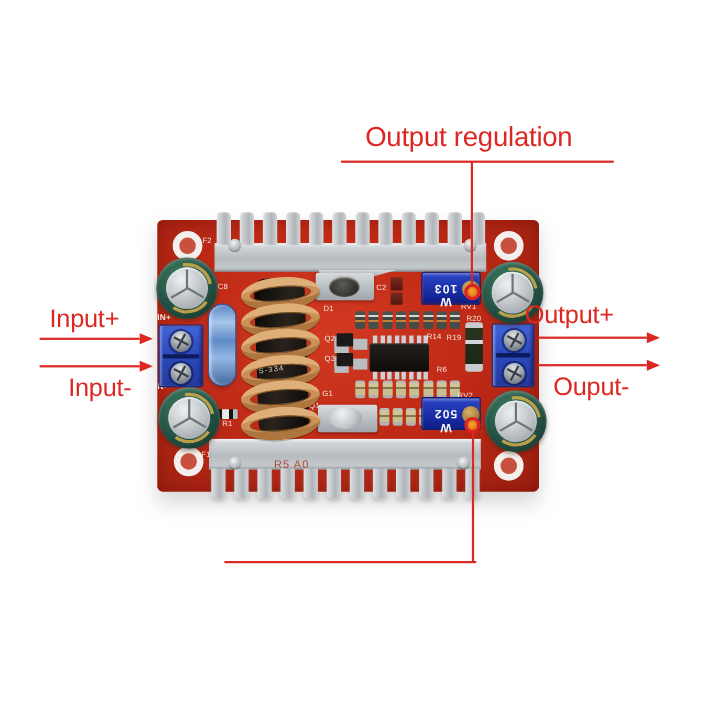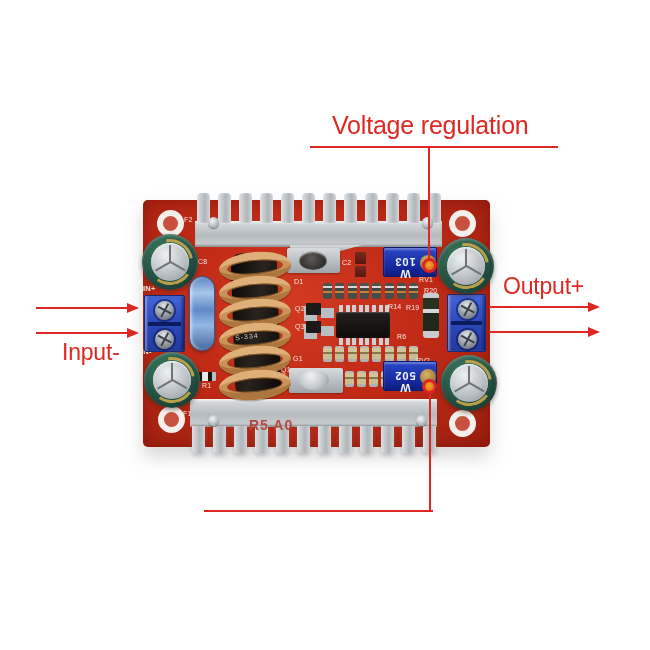--- a/index.html
+++ b/index.html
@@ -16,21 +16,21 @@
   .hs{background:linear-gradient(180deg,#d9dde0 0%,#b6bbbf 55%,#ccd0d3 100%);z-index:4;}
   .hs-top-base{left:195px;top:221px;width:247px;height:26px;
        box-shadow:inset 0 -2px 2px rgba(90,95,100,.5), inset 0 2px 2px rgba(255,255,255,.6);}
   .hs-top-slab{left:290px;top:245px;width:72px;height:9px;clip-path:polygon(0 0,100% 0,55% 100%,0 30%);}
   .hs-bot-base{left:190px;top:399px;width:247px;height:28px;
        box-shadow:inset 0 2px 2px rgba(255,255,255,.6), inset 0 -2px 2px rgba(90,95,100,.5);}
   .fin{z-index:4;background:linear-gradient(90deg,#dde1e4 0%,#b0b5b9 60%,#cfd3d6 100%);
        box-shadow:inset 0 0 2px rgba(255,255,255,.5);}
   .fin.up{border-radius:4px 4px 0 0;border-bottom:none;}
   .fin.down{border-radius:0 0 4px 4px;box-shadow:0 3px 4px rgba(120,120,120,.35);}
-  .hs-print{font-size:14px;color:#b04a3e;z-index:5;letter-spacing:1px;font-weight:bold;}
+  .hs-print{font-size:10px;color:#b04a3e;z-index:5;letter-spacing:1px;}
 
   
   .hole{width:27px;height:27px;border-radius:50%;border:6.5px solid #f3efec;background:#c8503e;z-index:2;}
 
   
   .cap{width:56px;height:56px;border-radius:50%;z-index:5;
        background:radial-gradient(circle at 40% 33%, #3e7c5f 0%, #235043 55%, #142f25 100%);
        box-shadow:0 2px 4px rgba(60,30,20,.45), inset 0 2px 3px rgba(255,255,255,.25);}
   .cap-top{left:9px;top:9px;width:38px;height:38px;border-radius:50%;
        background:radial-gradient(circle at 38% 30%, #eef1f3 0%, #bcc1c5 55%, #8f969c 100%);
@@ -111,21 +111,21 @@
   .ann-line{background:#dd2722;z-index:9;}
   .ann-head{width:0;height:0;border-top:5px solid transparent;border-bottom:5px solid transparent;
       border-left:12px solid #dd2722;z-index:9;}
   .ann-dot{width:15px;height:15px;border-radius:50%;z-index:9;border:3px solid #dd2420;
       background:radial-gradient(circle at 45% 40%, #f5a62e 0%, #e2711c 75%);}
   .lbl{white-space:nowrap;letter-spacing:-0.2px;}
   .lbl-voltage{left:332px;top:111px;font-size:25px;}
   .lbl-current{left:209px;top:475px;font-size:24px;}
   .lbl-input-plus{left:45px;top:276px;font-size:23px;}
   .lbl-input-minus{left:62px;top:339px;font-size:23px;}
-  .lbl-output-plus{left:503px;top:273px;font-size:23px;}
+  .lbl-output-plus{left:477px;top:273px;font-size:23px;}
   .lbl-output-minus{left:503px;top:338px;font-size:23px;}
 </style>
 </head>
 <body>
 
 <div id="stage">
 
   <div class="pcb"></div>
 
   <div class="hs hs-top-base"></div>
@@ -161,23 +161,25 @@
     <div class="trim-screw"></div>
   </div>
 
   <div class="tblock in">
     <div class="tdivider"></div>
   </div>
   <div class="tblock out">
     <div class="tdivider"></div>
   </div>
 
-  <div class="ann lbl lbl-voltage">Voltage regulation</div>
+  <div class="ann lbl lbl-voltage">Output regulation</div>
+  <div class="ann lbl lbl-input-plus">Input+</div>
   <div class="ann lbl lbl-input-minus">Input-</div>
   <div class="ann lbl lbl-output-plus">Output+</div>
+  <div class="ann lbl lbl-output-minus">Ouput-</div>
 <div class="hole" style="left: 156.5px; top: 209.5px;"></div>
     <div class="hole" style="left: 448.5px; top: 209.5px;"></div>
     <div class="hole" style="left: 157.5px; top: 405.5px;"></div>
     <div class="hole" style="left: 448.5px; top: 409.5px;"></div>
     <div class="fin up" style="left: 197px; top: 193px; width: 13px; height: 30px;"></div>
     <div class="fin up" style="left: 218px; top: 193px; width: 13px; height: 30px;"></div>
     <div class="fin up" style="left: 239px; top: 193px; width: 13px; height: 30px;"></div>
     <div class="fin up" style="left: 260px; top: 193px; width: 13px; height: 30px;"></div>
     <div class="fin up" style="left: 281px; top: 193px; width: 13px; height: 30px;"></div>
     <div class="fin up" style="left: 302px; top: 193px; width: 13px; height: 30px;"></div>

